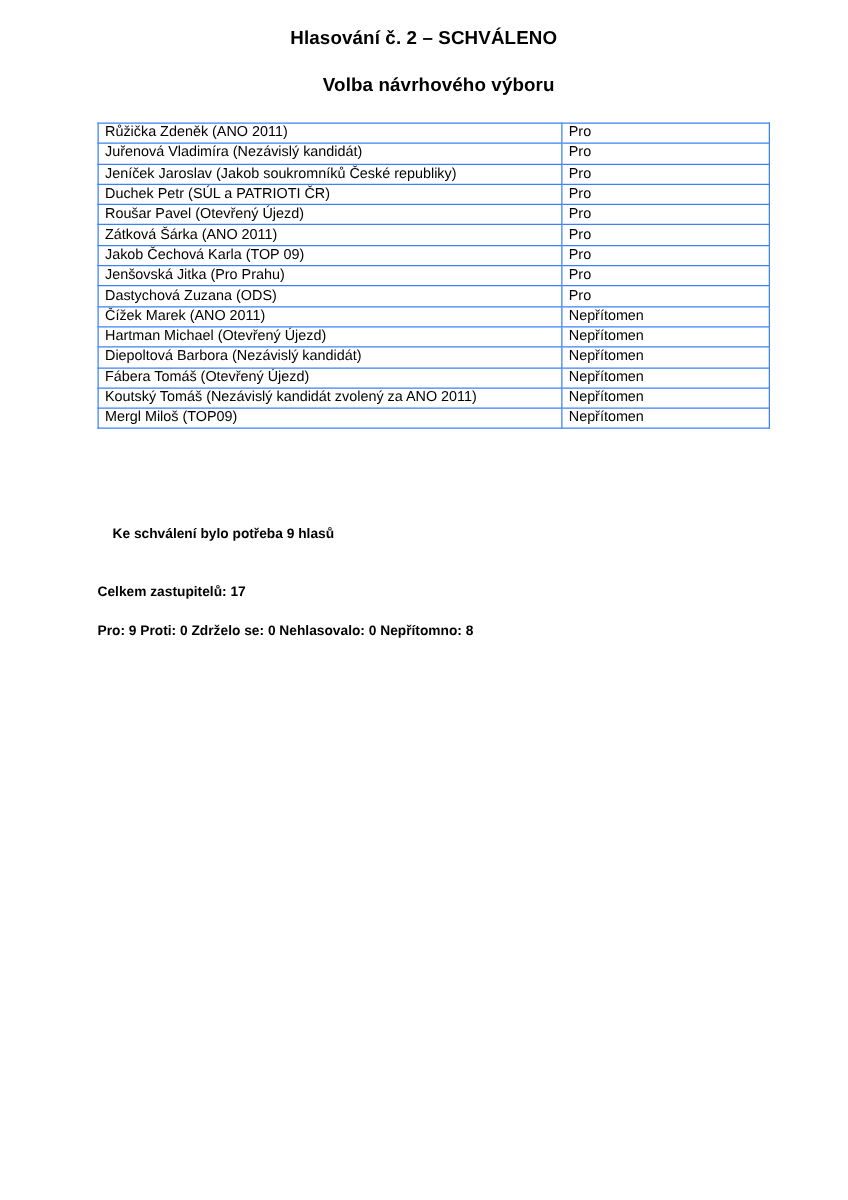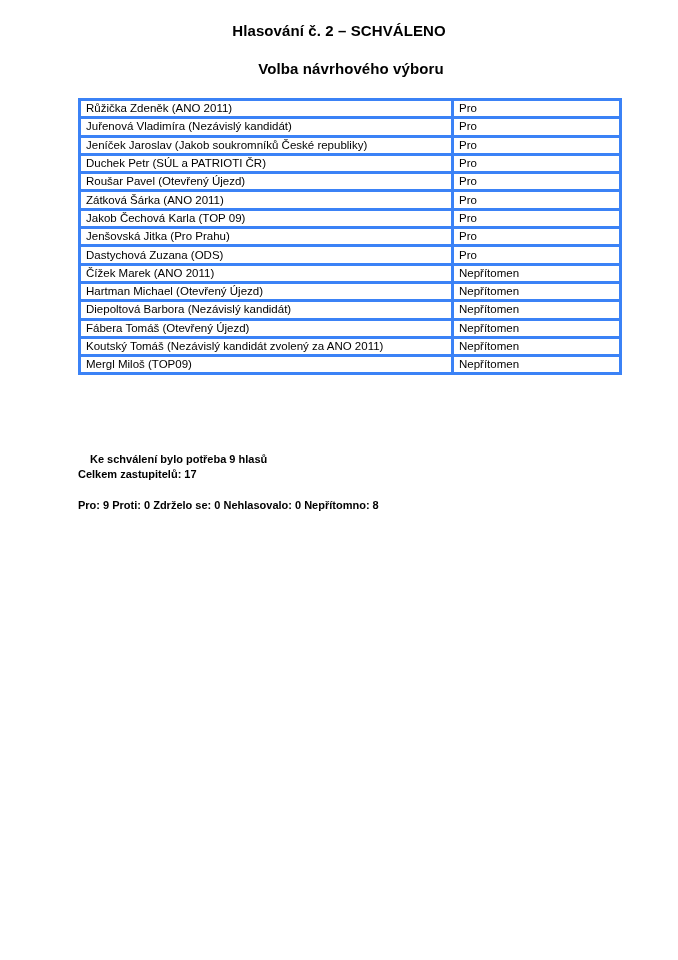--- a/index.html
+++ b/index.html
@@ -27,40 +27,40 @@
   .title-2 { margin-top: 23px; text-align: center; }
   .title-3 { margin-top: 23px; padding-left: 24px; }
 
   table.vote-table {
     margin: 22px 0 0 78px;
     width: 536px;
     border-collapse: collapse;
     table-layout: fixed;
   }
   table.vote-table td {
-    border: 3px solid #3b82f6;
+    border: 1px solid #3b82f6;
     font-size: 11.5px;
     line-height: 13px;
     height: 15.3px;
     padding: 0 0 0 5px;
     vertical-align: middle;
     white-space: nowrap;
     overflow: hidden;
   }
   td.col-name { width: 365px; }
   td.col-vote { width: 160px; }
 
   .summary {
     margin-left: 78px;
     font-weight: 700;
     font-size: 11px;
     line-height: 11px;
   }
   .summary-1 { margin-top: 79px; padding-left: 12px; }
-  .summary-2 { margin-top: 4px; }
+  .summary-2 { margin-top: 36px; }
   .summary-3 { margin-top: 20px; }
 </style>
 </head>
 <body>
 
 <div class="page">
 
 
   <div class="title title-2">Hlasování č. 2 – SCHVÁLENO</div>
 

